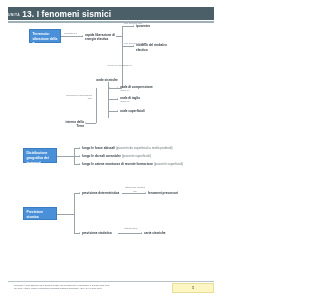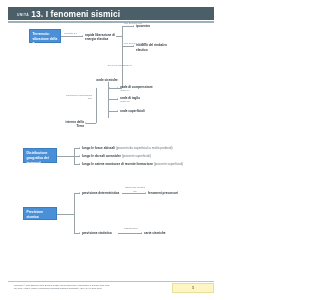--- a/index.html
+++ b/index.html
@@ -7,21 +7,21 @@
     width:222px;height:300px;background:#ffffff;
     font-family:"Liberation Sans", sans-serif;
     color:#2b2b2b;overflow:hidden;position:relative;
   }
   .page{position:absolute;inset:0;background:#fff;}
 
   
   .header-wrap{position:absolute;left:8px;top:7px;width:206px;}
   .header-bar{
     height:13px;background:#4a5f68;
-    display:flex;align-items:center;padding-left:9px;
+    display:flex;align-items:center;padding-left:0;
     box-sizing:border-box;
   }
   .header-bar .unita{
     color:#dfe6e9;font-size:3.4px;font-weight:bold;
     letter-spacing:.35px;margin-right:2.2px;
     text-transform:uppercase;position:relative;top:1px;
   }
   .header-bar .title{
     color:#ffffff;font-size:8.4px;font-weight:bold;letter-spacing:.1px;
   }

